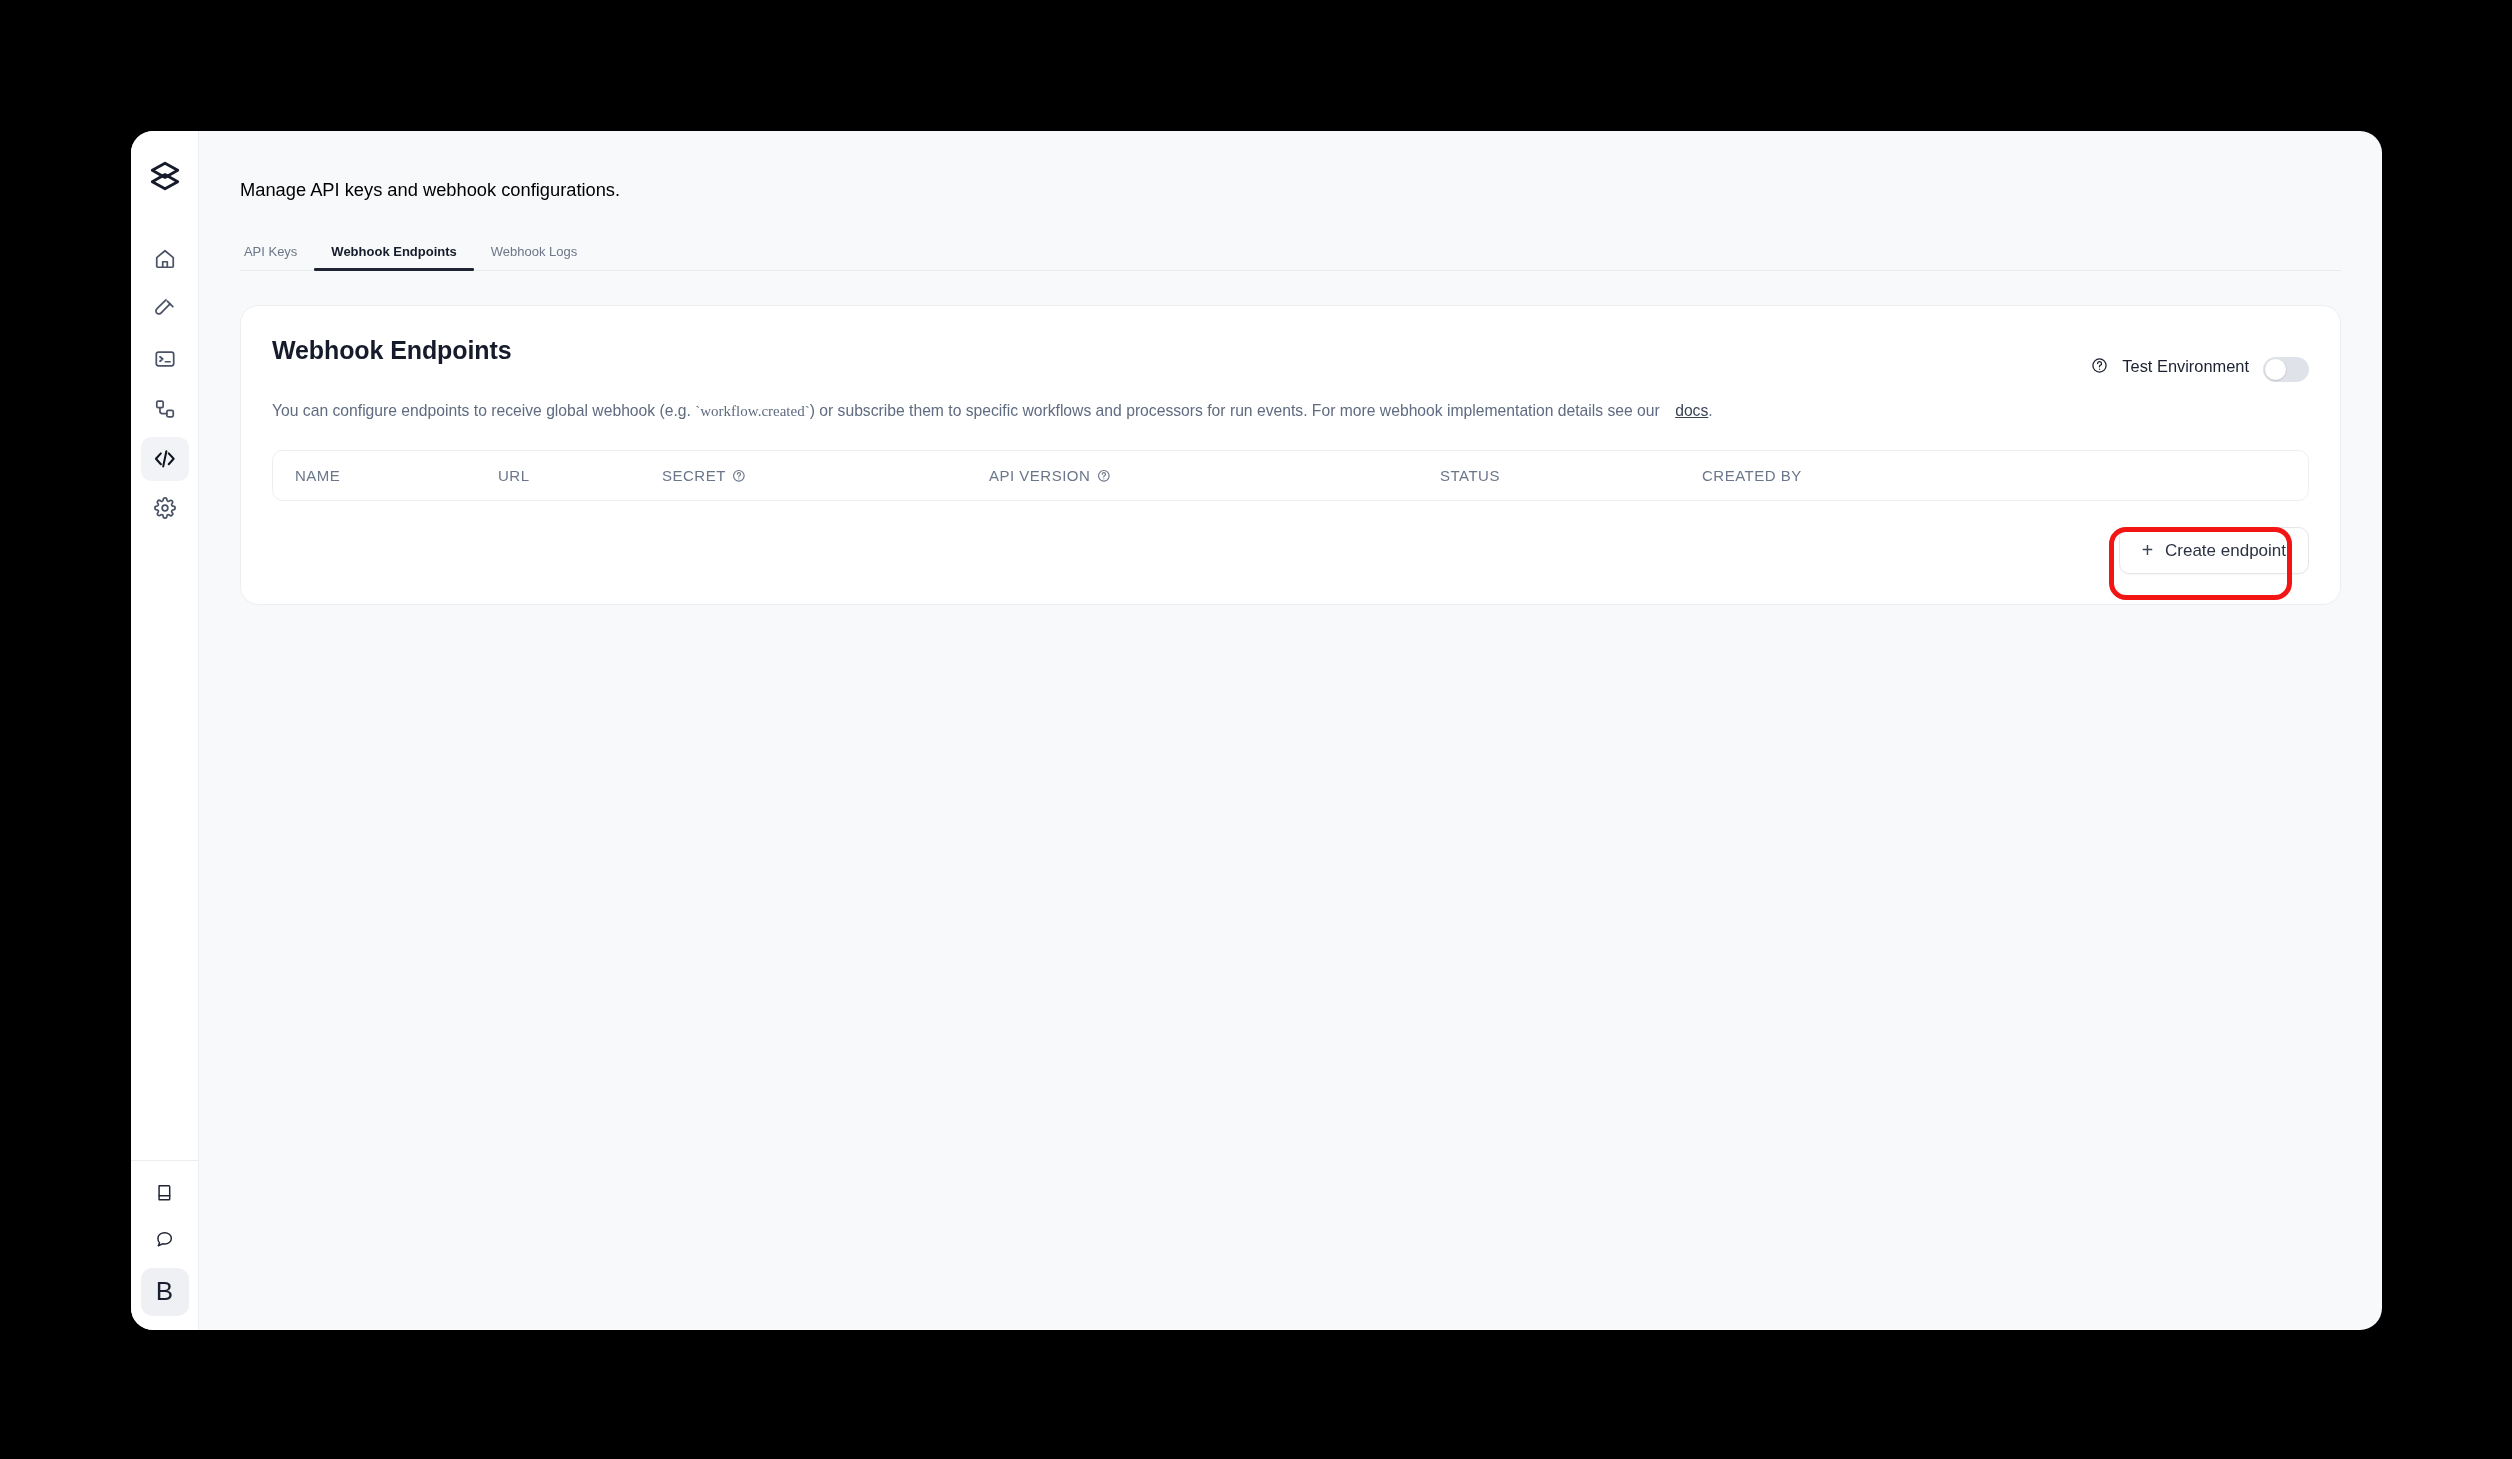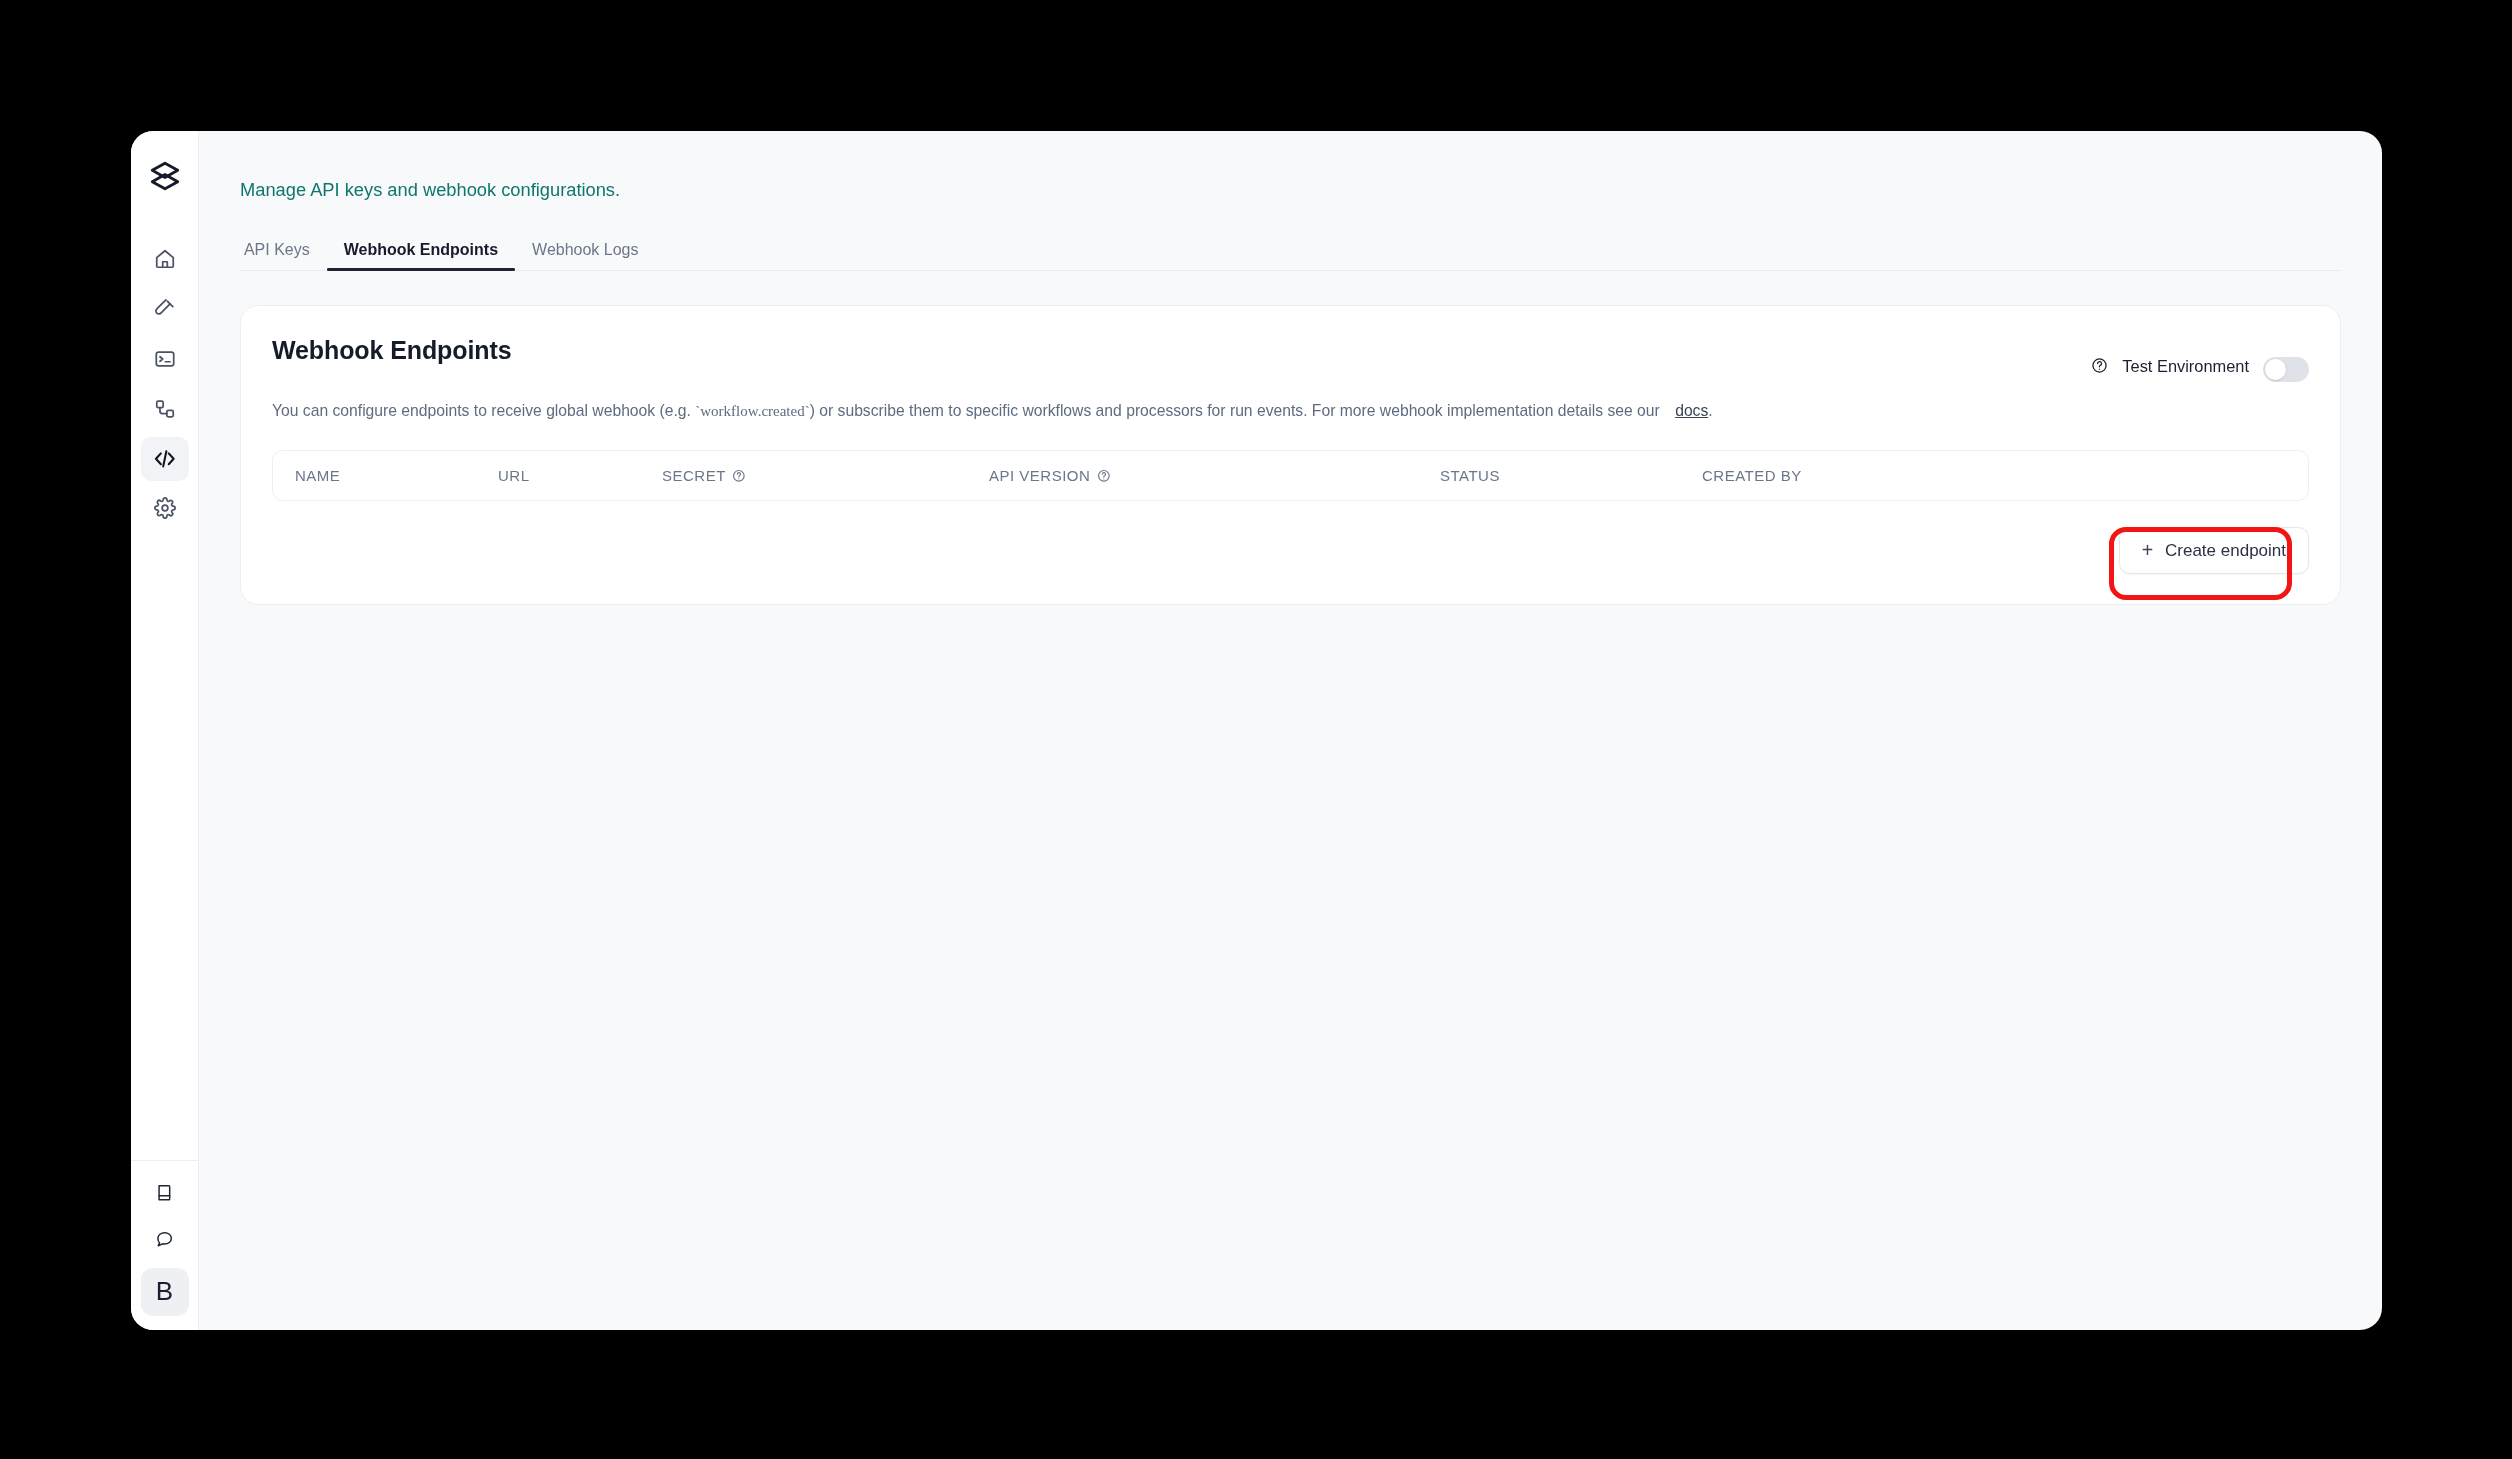--- a/index.html
+++ b/index.html
@@ -96,34 +96,34 @@
   }
   .page-title {
     font-size: 29px;
     font-weight: bold;
     color: #161b2b;
     letter-spacing: -0.2px;
   }
   .page-sub {
     margin-top: 17.7px;
     font-size: 18.3px;
-    color: #0f766e;
+    color: #000000;
   }
 
   
   .tabs {
     margin-top: 31px;
     display: flex;
     align-items: flex-end;
     gap: 0;
     border-bottom: 1.3px solid #e9ebef;
     height: 39px;
   }
   .tab {
-    font-size: 16px;
+    font-size: 13px;
     color: #6b7688;
     padding: 0 17px 10.5px 17px;
     cursor: pointer;
     position: relative;
     white-space: nowrap;
   }
   .tab:first-child { padding-left: 3.9px; }
   .tab.active {
     color: #161b2b;
     font-weight: bold;

